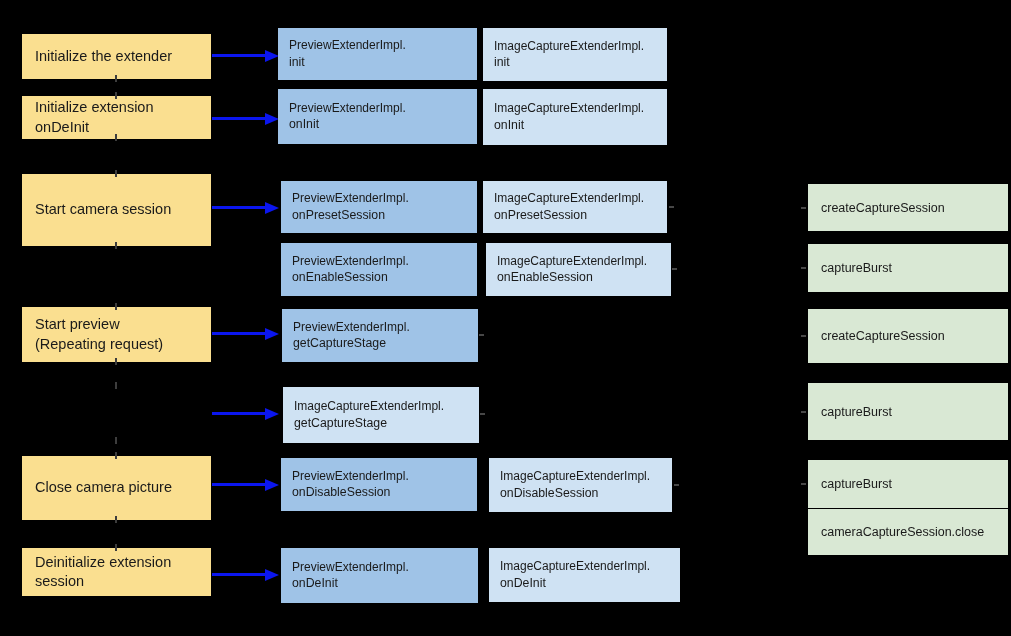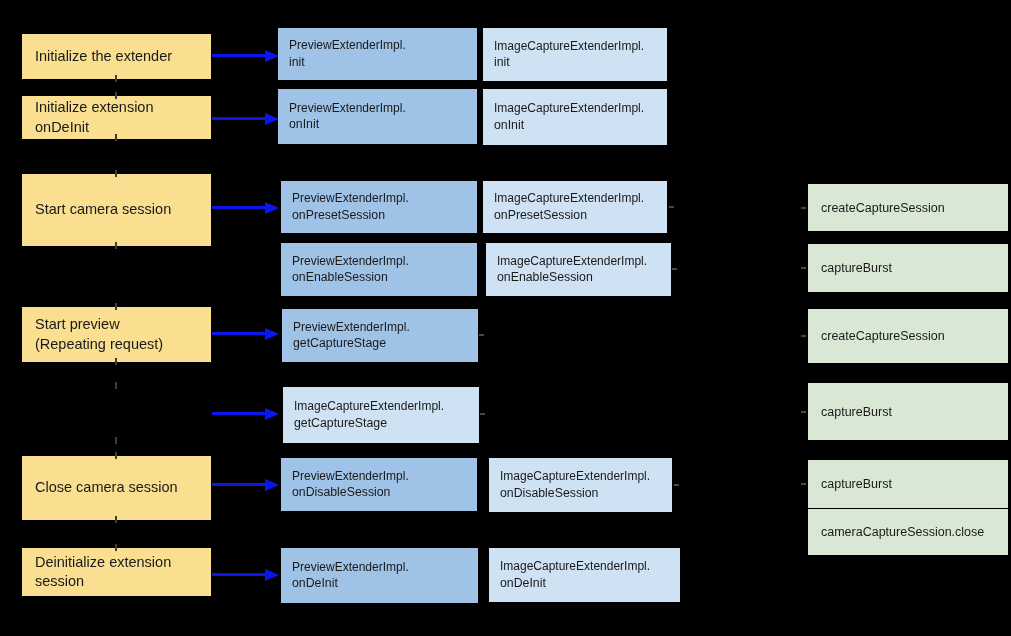--- a/index.html
+++ b/index.html
@@ -68,21 +68,21 @@
     </div>
   </div>
   <div class="step" style="top:307px;height:55px">
     <div class="step-text">
       <span>Start preview</span>
       <span>(Repeating request)</span>
     </div>
   </div>
   <div class="step" style="top:456px;height:64px">
     <div class="step-text">
-      <span>Close camera session</span>
+      <span>Close camera picture</span>
       <span></span>
     </div>
   </div>
   <div class="step" style="top:548px;height:48px">
     <div class="step-text">
       <span>Deinitialize extension session</span>
       <span></span>
     </div>
   </div>
 

